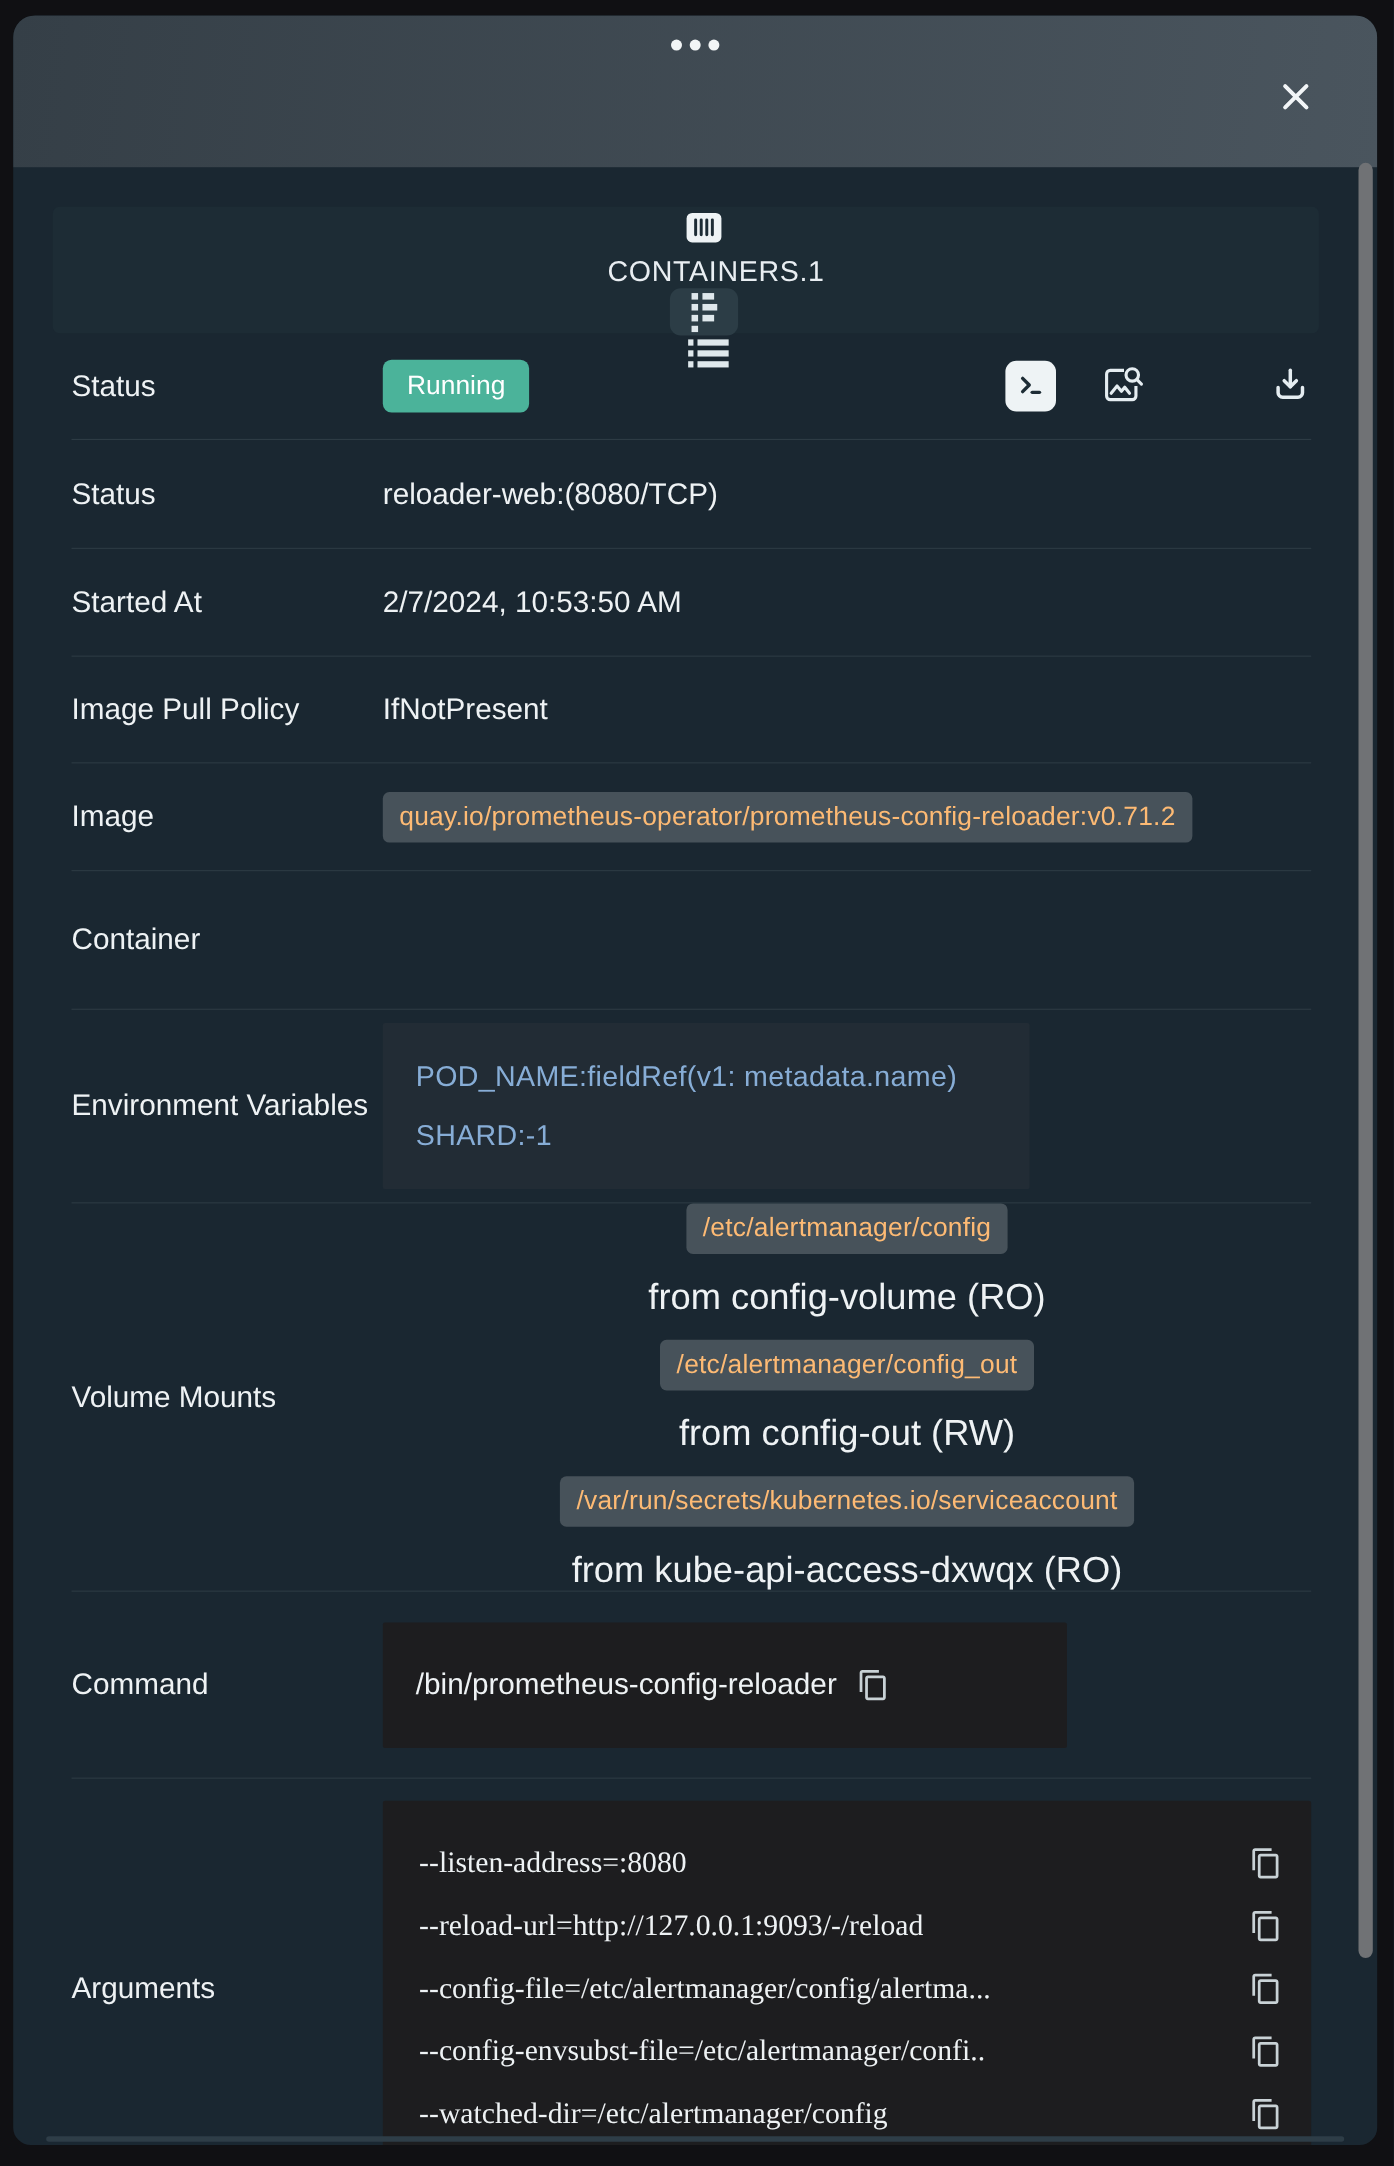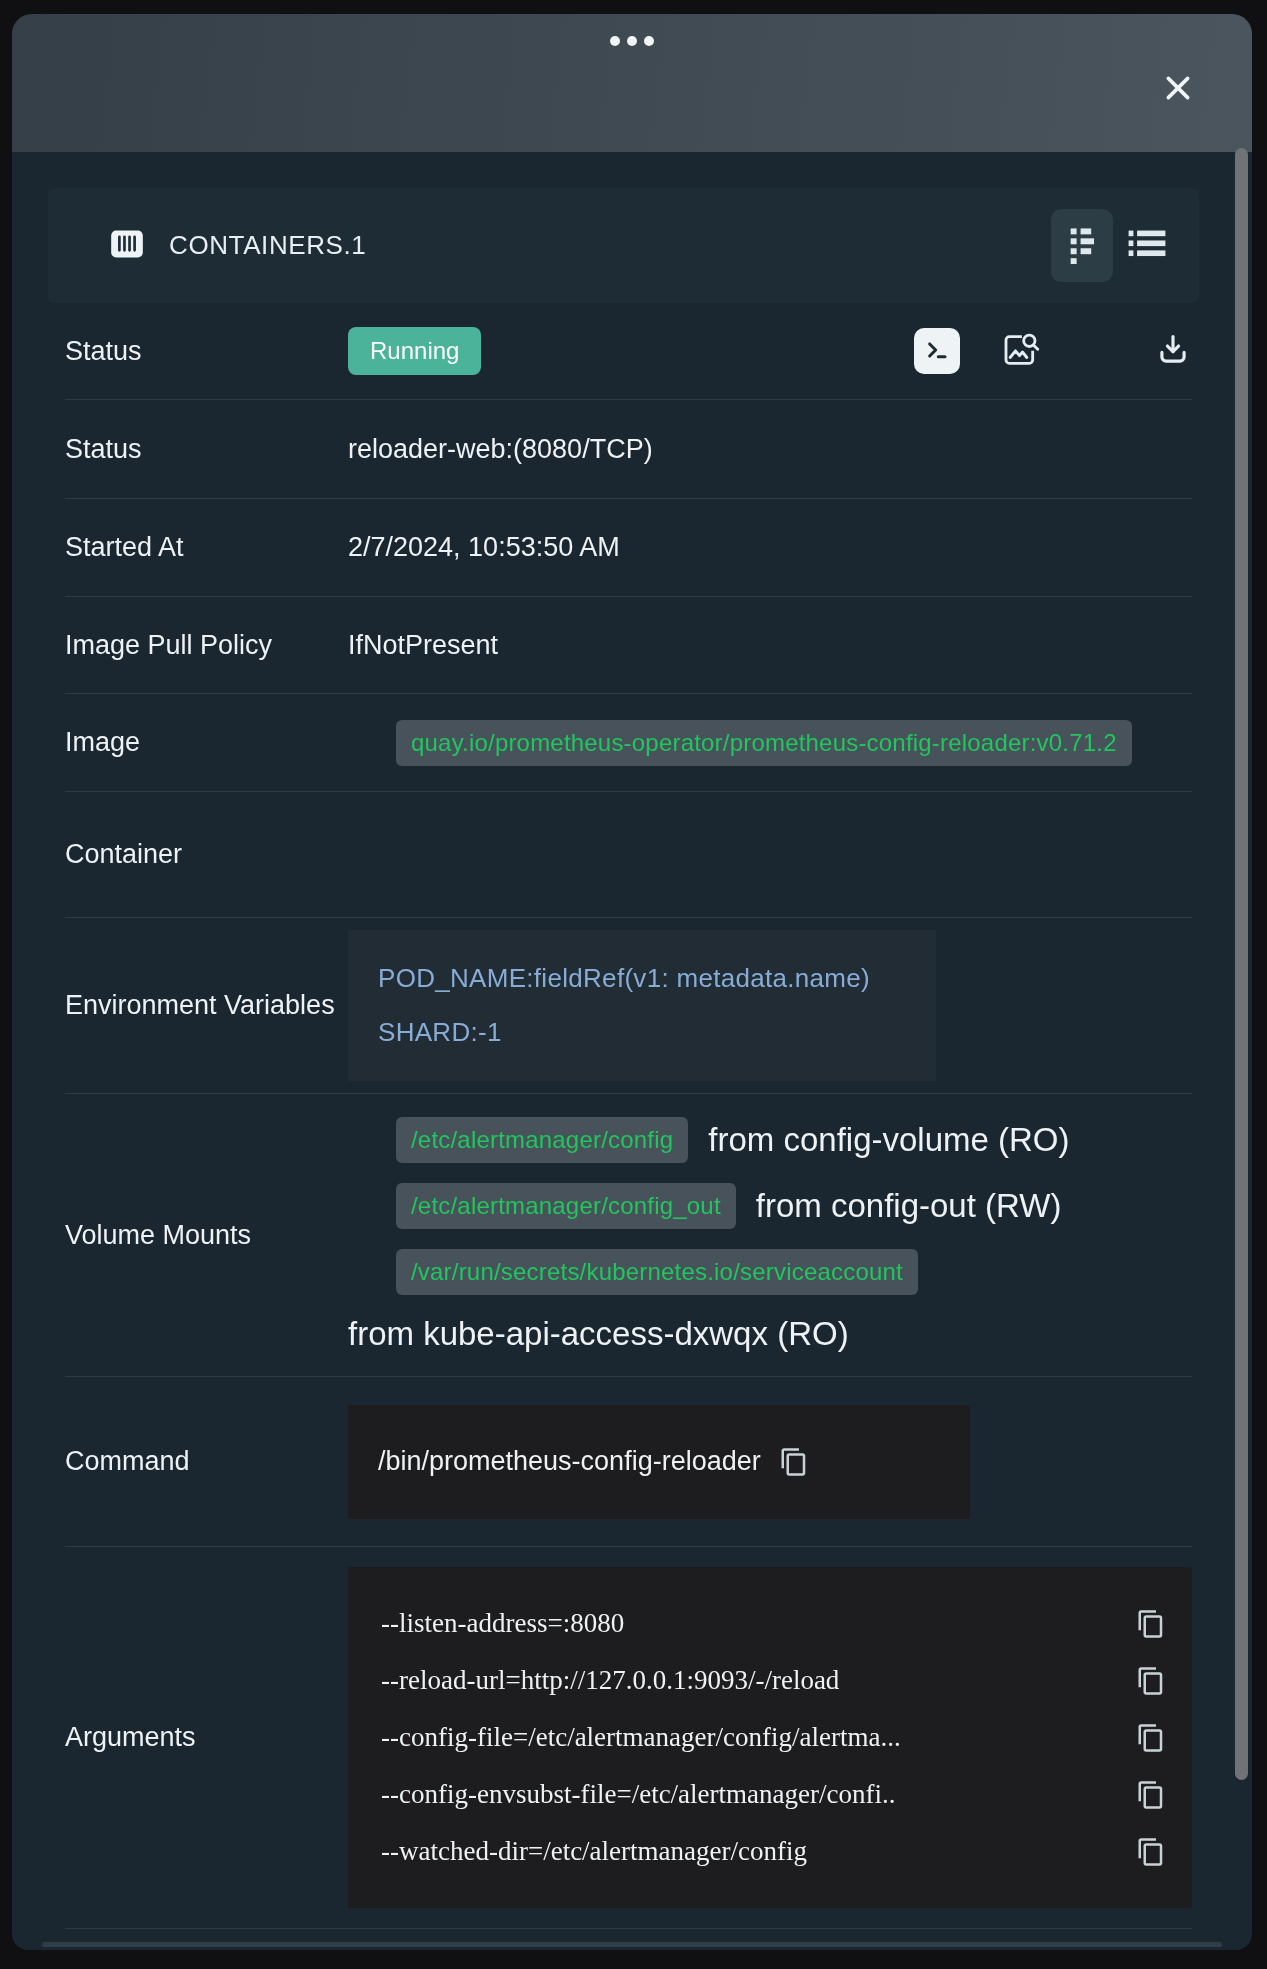--- a/index.html
+++ b/index.html
@@ -14,21 +14,21 @@
   body{background:var(--page-bg);font-family:"Liberation Sans",sans-serif;color:var(--text);position:relative;}
   .modal{position:absolute;left:12px;top:14px;width:1240px;height:1936px;background:var(--content-bg);
          border-radius:20px 20px 16px 16px;overflow:hidden;}
   .modal-header{height:138px;background:linear-gradient(97deg,var(--grad-a) 0%,var(--grad-b) 100%);position:relative;}
   .dots{position:absolute;top:22px;left:50%;transform:translateX(-50%);display:flex;gap:7px;}
   .dots i{width:10px;height:10px;border-radius:50%;background:#f2f5f6;display:block;}
   .close-btn{position:absolute;top:53px;right:52px;width:44px;height:44px;background:transparent;border:none;
              display:flex;align-items:center;justify-content:center;cursor:pointer;}
   
   .bar{margin:36px 53px 0 36px;height:115px;background:var(--bar-bg);border-radius:6px;
-       display:flex;align-items:center;padding:0 26px 0 59px;}
+       display:flex;align-items:center;padding:0 26px 0 59px;flex-direction:column;}
   .bar-title{font-size:26px;letter-spacing:.6px;color:#e9eef2;margin-left:22px;}
   .bar-spacer{flex:1;}
   .toggle-sel{width:62px;height:73px;border-radius:10px;background:var(--toggle-sel);border:none;
               display:flex;align-items:center;justify-content:center;cursor:pointer;}
   .toggle-plain{width:52px;height:52px;background:transparent;border:none;display:flex;align-items:center;
                 justify-content:center;margin-left:8px;cursor:pointer;}
   
   .rows{margin:0 60px 0 53px;}
   .row{display:flex;align-items:center;border-bottom:1px solid var(--separator);}
   .row-label{flex:0 0 283px;font-size:27px;line-height:1.5;color:var(--text);}
@@ -36,27 +36,27 @@
   .h-status{min-height:97px;} .h-ports{min-height:99px;} .h-started{min-height:98px;}
   .h-ipp{min-height:97px;} .h-image{min-height:98px;} .h-container{min-height:126px;}
   .h-env{min-height:176px;} .h-volumes{min-height:283px;} .h-command{min-height:170px;}
   .h-args{min-height:382px;}
   .badge{display:inline-block;background:var(--badge-bg);color:#fff;font-size:24px;
          padding:10px 22px;border-radius:8px;}
   .status-icons{margin-left:auto;display:flex;align-items:center;}
   .icon-btn{background:transparent;border:none;display:flex;align-items:center;justify-content:center;cursor:pointer;padding:0;}
   .term-btn{width:46px;height:46px;background:#eef3f5;border-radius:10px;}
   .imgsearch-btn{margin-left:41px;} .download-btn{margin-left:113px;}
-  .chip{background:var(--chip-bg);color:#22c55e;border-radius:6px;padding:9px 15px;font-size:24px;
-        letter-spacing:.2px;white-space:nowrap;margin-left:48px;}
+  .chip{background:var(--chip-bg);color:#fdba74;border-radius:6px;padding:9px 15px;font-size:24px;
+        letter-spacing:.2px;white-space:nowrap;}
   .chip-wrap{width:100%;white-space:normal;word-break:break-all;line-height:1.35;padding:11px 17px;}
   .code-panel{background:var(--env-bg);width:588px;padding:22px 30px;border-radius:2px;}
   .env-line{color:var(--env-text);font-size:26px;line-height:2.05;letter-spacing:.3px;}
   .mounts{display:flex;flex-direction:column;gap:20px;width:100%;}
-  .mount-line{display:flex;align-items:center;gap:20px;}
+  .mount-line{display:flex;align-items:center;gap:20px;flex-direction:column;}
   .from-text{font-size:33px;color:var(--text);}
   .cmd-panel{background:var(--code-bg);width:622px;height:114px;display:flex;align-items:center;
              padding-left:30px;gap:18px;font-size:27px;border-radius:2px;}
   .args-panel{background:var(--code-bg);width:100%;padding:28px 26px 28px 33px;border-radius:2px;font-family:Liberation Serif, serif;}
   .arg-row{display:flex;align-items:center;justify-content:space-between;height:57px;}
   .arg-text{font-size:27px;white-space:nowrap;overflow:hidden;flex:1;margin-right:14px;}
   .copy-btn svg{display:block;}
   .scroll-thumb{position:absolute;top:134px;right:4px;width:13px;height:1632px;border-radius:7px;
                 background:var(--scrollbar);}
   .bottom-strip{position:absolute;bottom:3px;left:30px;right:30px;height:5px;background:#2e3d47;border-radius:3px;}

